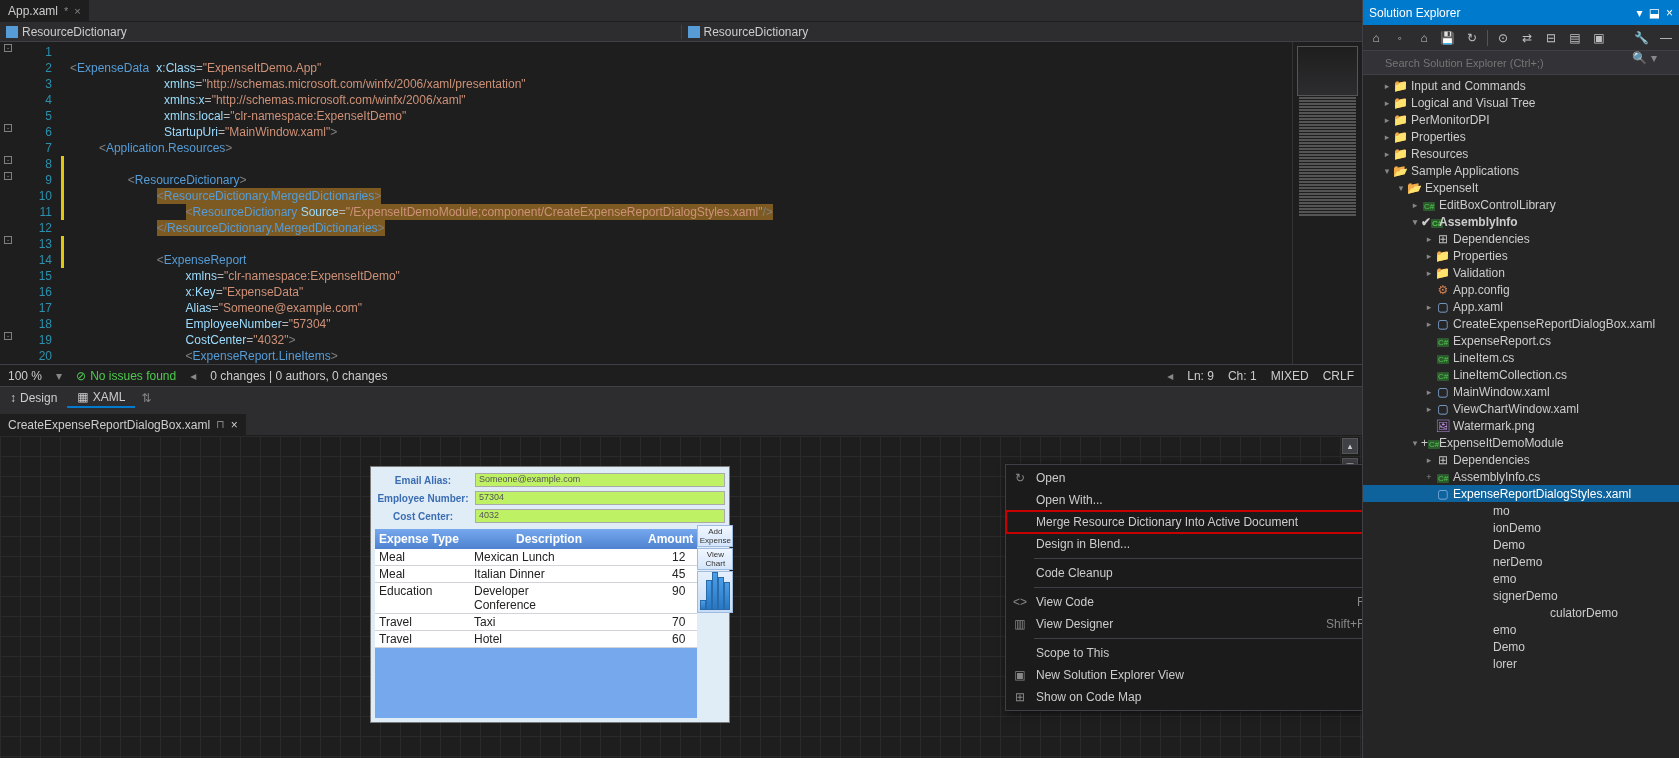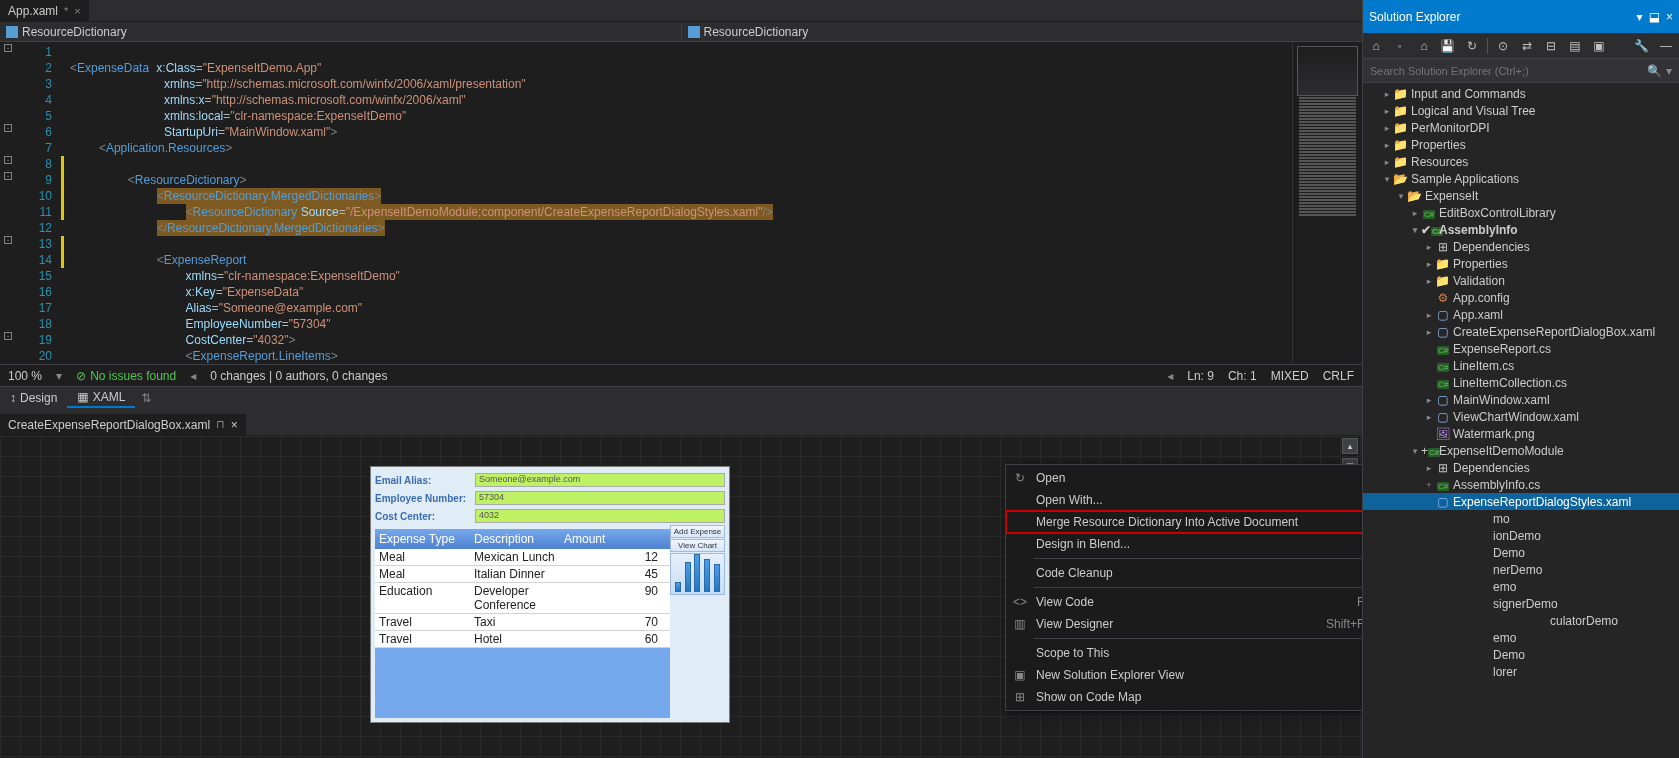--- a/index.html
+++ b/index.html
@@ -61,24 +61,24 @@
 
 .designer { flex: 1; background: #1e1e1e; position: relative; overflow: hidden; }
 .designer .grid { position: absolute; inset: 0; background-image:
   linear-gradient(#2a2a2a 1px, transparent 1px),
   linear-gradient(90deg, #2a2a2a 1px, transparent 1px);
   background-size: 20px 20px; }
 .form { position: absolute; left: 370px; top: 30px; width: 360px; background: #e0ecf6; border: 1px solid #7a7a7a; }
 .form-title { background: #4682d4; color: #fff; padding: 2px 6px; font-size: 10px; font-weight: bold; border: 1px solid #2a5a9a; border-top-left-radius: 2px; border-top-right-radius: 2px; }
 .form-body { padding: 4px; }
 .field-row { display: flex; align-items: center; height: 18px; }
-.field-row .lbl { flex: 0 0 100px; text-align: left; color: #3b6db2; font-weight: bold; font-size: 10px; padding-right: 4px; }
+.field-row .lbl { flex: 0 0 100px; text-align: center; color: #3b6db2; font-weight: bold; font-size: 10px; padding-right: 4px; }
 .field-row .val { flex: 1; background: #bef264; border: 1px solid #aaa; height: 14px; font-size: 9px; padding: 0 3px; color: #555; }
 .grid-table { width: 100%; margin-top: 4px; }
-.grid-head { display: flex; background: linear-gradient(#76a8ee, #4e82d0); color: #fff; font-size: 9px; font-weight: normal; }
+.grid-head { display: flex; background: linear-gradient(#76a8ee, #4e82d0); color: #fff; font-size: 9px; font-weight: bold; gap: 42px; }
 .grid-head div { padding: 3px 4px; }
 .gh-type { flex: 0 0 95px; }
 .gh-desc { flex: 0 0 90px; }
 .gh-amt { flex: 1; }
 .side-btns { width: 55px; display: flex; flex-direction: column; gap: 1px; }
 .side-btns .b { background: linear-gradient(#f0f6ff, #d5e6fb); border: 1px solid #9fbce0; font-size: 8px; text-align: center; padding: 1px; color: #333; }
 .spark { background: linear-gradient(#e6f0fc, #c6dcf6); border: 1px solid #9fbce0; height: 42px; display: flex; align-items: flex-end; justify-content: space-around; padding: 2px; }
 .spark .bar { width: 6px; background: linear-gradient(#4b9fe8, #2678c4); border: 1px solid #2a6aa8; }
 .grid-body { background: #fff; }
 .grid-row { display: flex; font-size: 9px; color: #222; border-bottom: 1px solid #d0d4d8; }
@@ -96,26 +96,26 @@
 
 
 .ctxmenu { position: absolute; left: 1005px; top: 28px; width: 375px; background: #1b1b1c; border: 1px solid #3f3f46; box-shadow: 2px 2px 8px rgba(0,0,0,0.5); z-index: 100; padding: 2px 0; }
 .ctxitem { display: flex; align-items: center; height: 22px; padding: 0 8px 0 30px; position: relative; color: #ccc; font-size: 12px; }
 .ctxitem .icon { position: absolute; left: 6px; width: 16px; text-align: center; color: #888; }
 .ctxitem .short { margin-left: auto; color: #888; }
 .ctxitem.hl { outline: 2px solid #c80000; outline-offset: -1px; }
 .ctxsep { height: 1px; background: #3f3f46; margin: 3px 4px 3px 28px; }
 
 
-.sol-title { height: 33px; background: #007acc; color: #fff; display: flex; align-items: center; padding: 0 6px; font-size: 12px; }
+.sol-title { height: 25px; background: #007acc; color: #fff; display: flex; align-items: center; padding: 0 6px; font-size: 12px; }
 .sol-title .wctrls { margin-left: auto; display: flex; gap: 6px; font-size: 11px; }
 .sol-toolbar { height: 26px; background: #2d2d30; display: flex; align-items: center; padding: 0 4px; gap: 6px; border-bottom: 1px solid #3f3f46; }
 .sol-toolbar .tb { width: 18px; height: 18px; color: #c0c0c0; text-align: center; font-size: 12px; line-height: 18px; }
 .sol-toolbar .sep { width: 1px; height: 16px; background: #555; }
-.sol-search { height: 24px; background: #333337; display: flex; align-items: center; padding: 0 7px; border-bottom: 1px solid #3f3f46; }
+.sol-search { height: 24px; background: #333337; display: flex; padding: 0 22px; border-bottom: 1px solid #3f3f46; }
 .sol-search input { flex: 1; background: transparent; border: none; color: #999; font-size: 11px; outline: none; }
 .sol-search .sicon { color: #888; }
 .tree { flex: 1; overflow: auto; padding: 2px 0; }
 .tnode { display: flex; align-items: center; height: 17px; padding-right: 4px; font-size: 12px; color: #ccc; white-space: nowrap; }
 .tnode .exp { width: 12px; text-align: center; color: #888; font-size: 9px; }
 .tnode .ico { width: 16px; text-align: center; margin-right: 2px; }
 .tnode.sel { background: #0e639c; color: #fff; }
 .tnode.bold { font-weight: bold; }
 .ico-folder { color: #d7ba7d; }
 .ico-cs { color: #4ec94e; background: #2d5a2d; font-size: 8px; padding: 0 1px; border-radius: 1px; }

